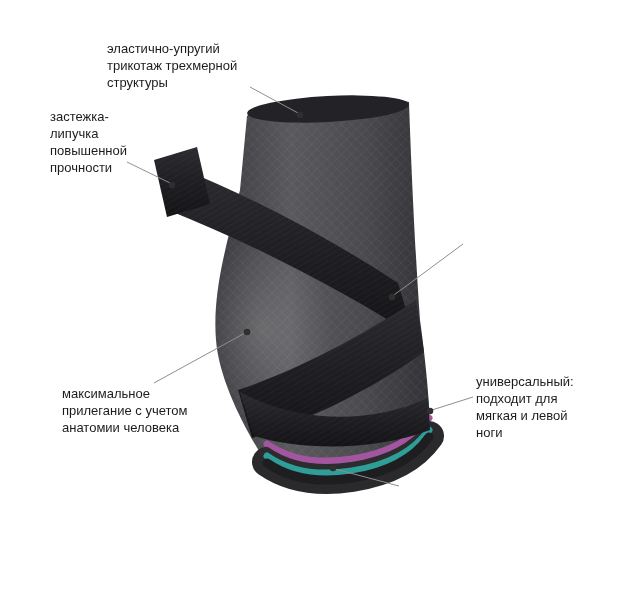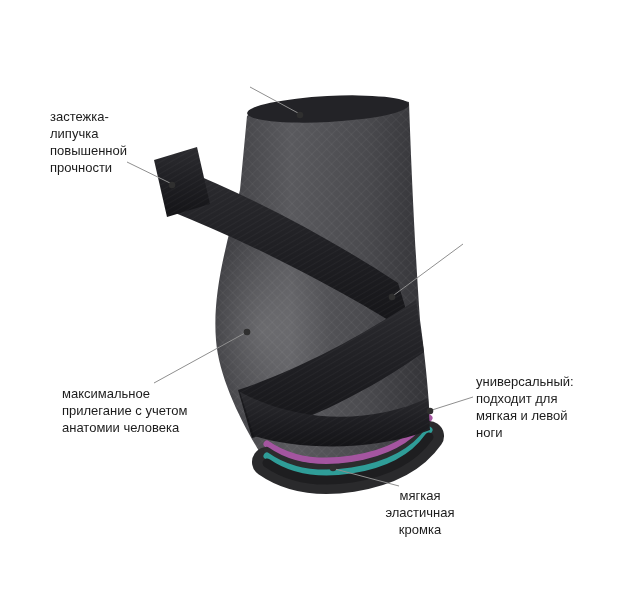--- a/index.html
+++ b/index.html
@@ -127,33 +127,33 @@
     <g fill="#2f2f2f">
       <circle cx="300" cy="115" r="3.3"></circle>
       <circle cx="172" cy="185" r="3.3"></circle>
       <circle cx="392" cy="297" r="3.3"></circle>
       <circle cx="247" cy="332" r="3.3"></circle>
       <circle cx="430" cy="411" r="3.3"></circle>
       <circle cx="333" cy="468" r="3.3"></circle>
     </g>
   </svg>
 
+  <div class="label" style="left:107px; top:40px;">эластично-упругий
+трикотаж трехмерной
+структуры</div>
 
   <div class="label" style="left:50px; top:108px;">застежка-
 липучка
 повышенной
 прочности</div>
 
 
   <div class="label" style="left:62px; top:385px;">максимальное
 прилегание с учетом
 анатомии человека</div>
 
   <div class="label" style="left:476px; top:373px;">универсальный:
 подходит для
 мягкая и левой
 ноги</div>
 
-  <div class="label label--center" style="left:382px; top:487px; width:76px;">мягкая
-эластичная
-кромка</div>
 
 </div>
 
 </body></html>

